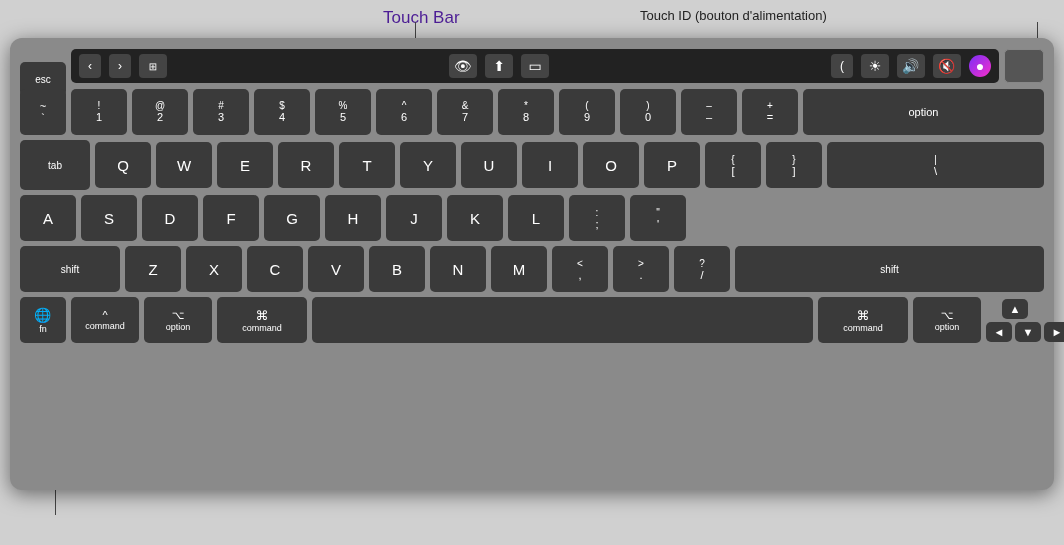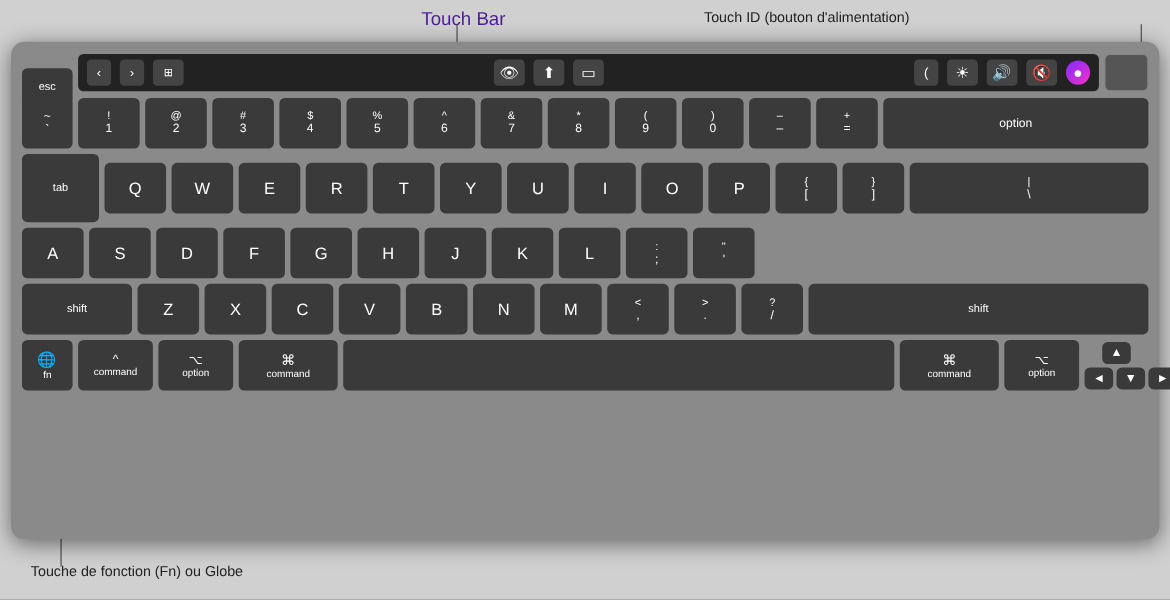--- a/index.html
+++ b/index.html
@@ -203,21 +203,21 @@
     .key-backtick {
       width: 46px;
       height: 46px;
       font-size: 11px;
       flex-direction: column;
     }
 
     
     .key-tab {
       width: 70px;
-      height: 62px;
+      height: 50px;
       font-size: 10px;
     }
 
     .key-letter {
       width: 56px;
       height: 46px;
       font-size: 15px;
       font-weight: 300;
     }
 
@@ -355,21 +355,20 @@
   </style>
 </head>
 <body>
 
 <div class="annotation-container">
   <span class="label-touch-bar">Touch Bar</span>
   <span class="label-touch-id">Touch ID (bouton d'alimentation)</span>
   <div class="line-touch-bar"></div>
   <div class="line-touch-id"></div>
   <div class="line-fn"></div>
-  <span class="label-fn">Touche de fonction (Fn) ou Globe</span>
 </div>
 
 <div class="keyboard-wrapper">
 
   <div class="touch-bar-row">
     <div class="key key-esc">esc</div>
     <div class="touch-bar">
       <div class="tb-key tb-nav">‹</div>
       <div class="tb-key tb-nav">›</div>
       <div class="tb-key tb-apps">⊞</div>

